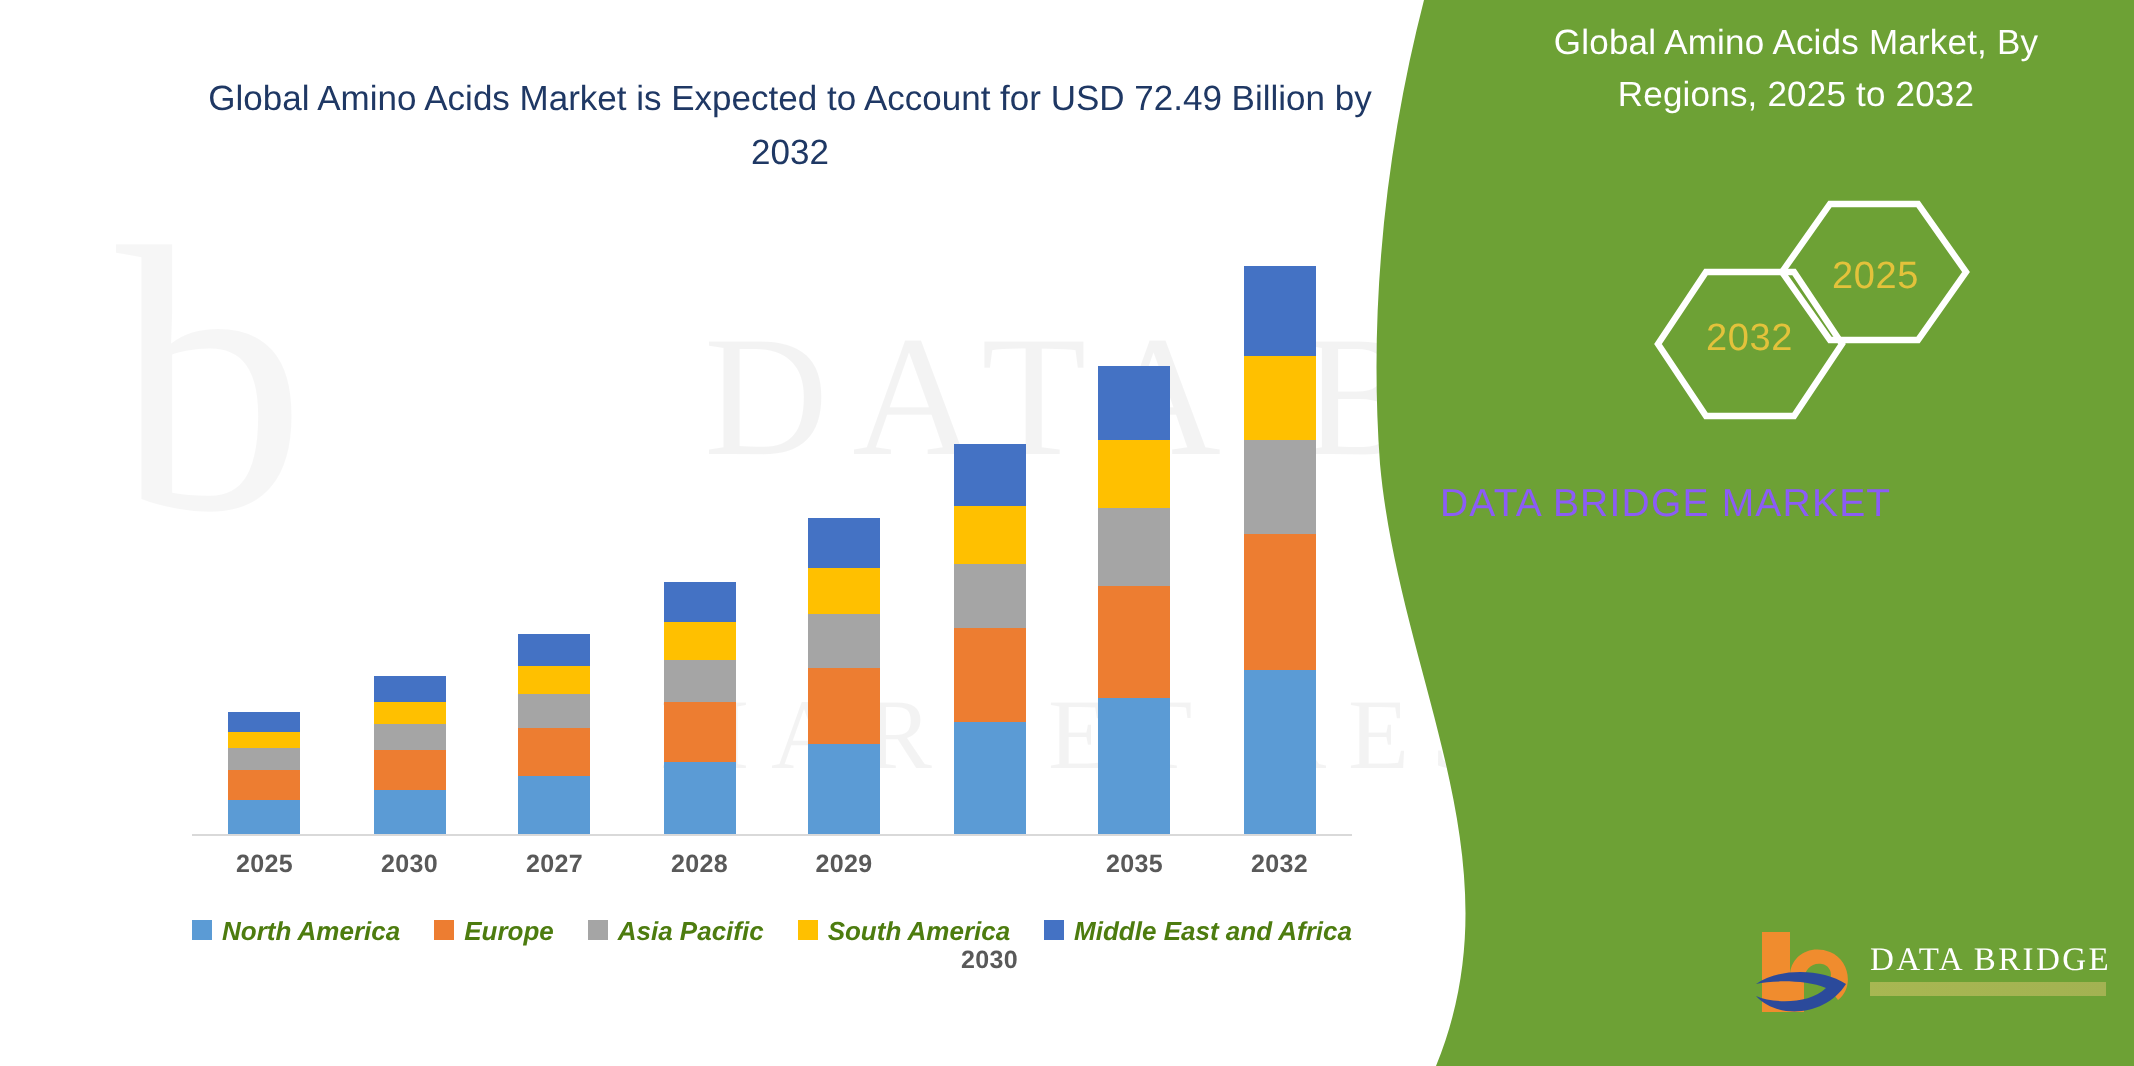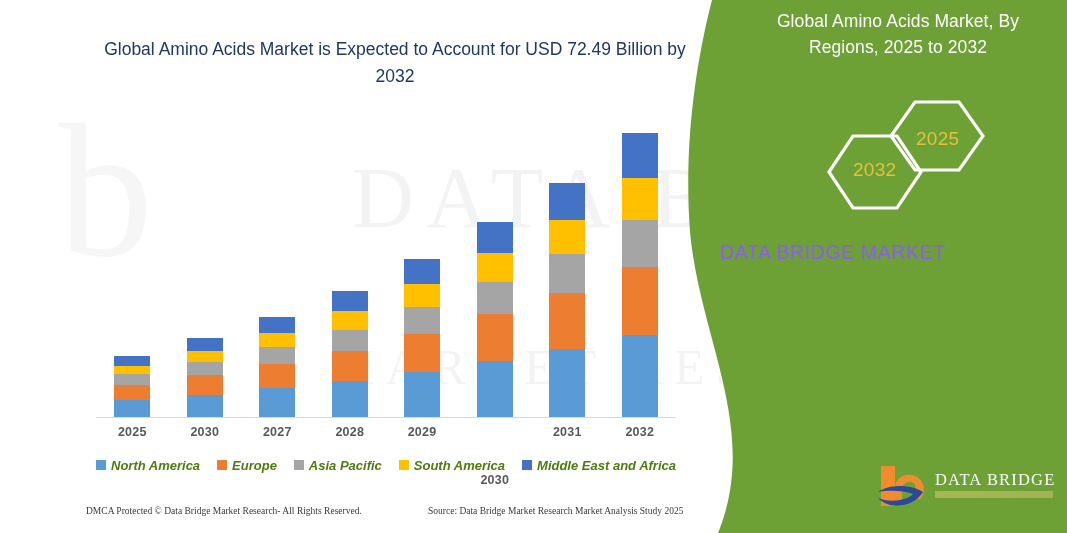--- a/index.html
+++ b/index.html
@@ -192,21 +192,21 @@
       </div>
   </div>
 
   <div class="xaxis">
       <div class="xlab" style="left: 6.25px;">2025</div>
       <div class="xlab" style="left: 78.75px;">2030</div>
       <div class="xlab" style="left: 151.25px;">2027</div>
       <div class="xlab" style="left: 223.75px;">2028</div>
       <div class="xlab" style="left: 296px;">2029</div>
       <div class="xlab" style="left: 368.75px; margin-top: 48px;">2030</div>
-      <div class="xlab" style="left: 441.25px;">2031</div>
+      <div class="xlab" style="left: 441.25px;">2035</div>
       <div class="xlab" style="left: 513.75px;">2032</div>
     </div>
 
   <div class="legend">
       <div class="leg-item">
         <span class="leg-sw" style="background: rgb(91, 155, 213);"></span>
         <span class="leg-tx">North America</span>
       </div>
       <div class="leg-item">
         <span class="leg-sw" style="background: rgb(237, 125, 49);"></span>
@@ -219,24 +219,20 @@
       <div class="leg-item">
         <span class="leg-sw" style="background: rgb(255, 192, 0);"></span>
         <span class="leg-tx">South America</span>
       </div>
       <div class="leg-item">
         <span class="leg-sw" style="background: rgb(68, 114, 196);"></span>
         <span class="leg-tx">Middle East and Africa</span>
       </div>
     </div>
 
-  <div class="footer">
-    <div class="foot-l">DMCA Protected © Data Bridge Market Research-  All Rights Reserved.</div>
-    <div class="foot-r">Source: Data Bridge Market Research  Market Analysis Study 2025</div>
-  </div>
 
   <div class="green-panel">
     <svg width="1067" height="533" viewBox="0 0 1067 533">
       <path d="M 712 0 L 1067 0 L 1067 533 L 718 533
                C 760 430, 700 340, 690 232
                C 684 150, 694 70, 712 0 Z" fill="#6DA135"></path>
     </svg>
   </div>
 
   <div class="panel-content">

